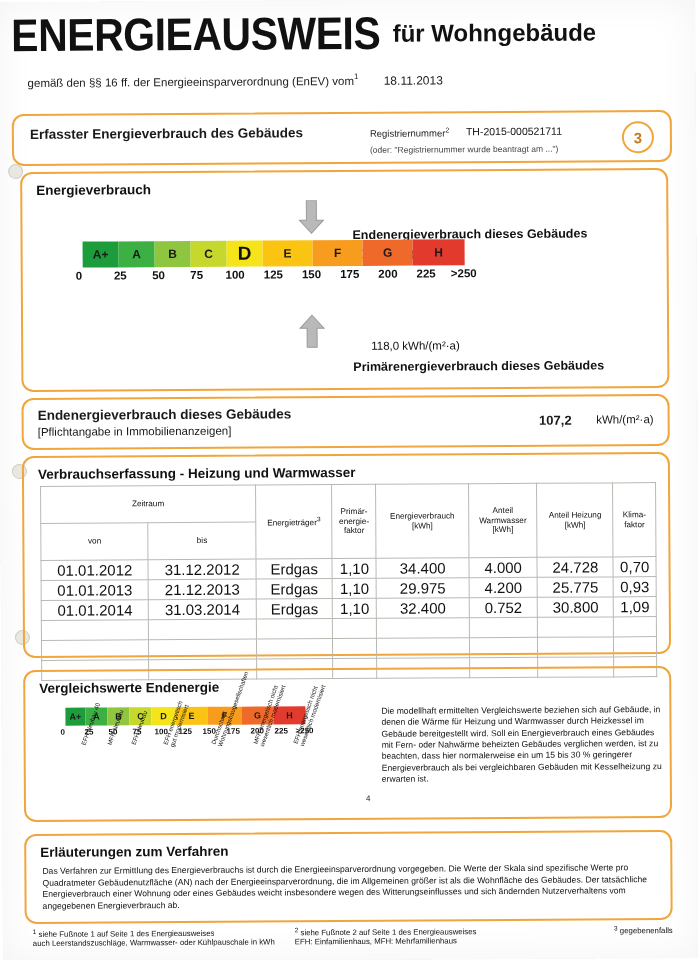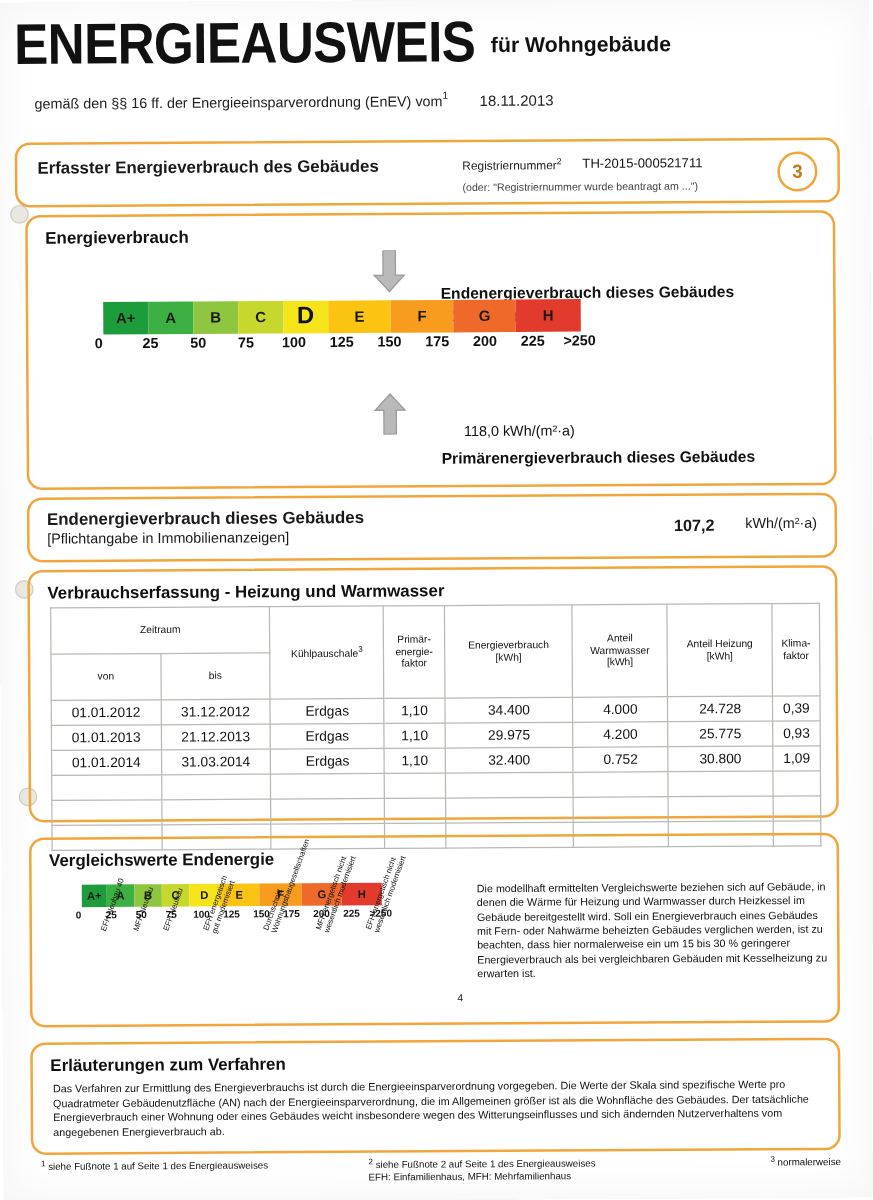--- a/index.html
+++ b/index.html
@@ -28,21 +28,21 @@
   .content{position:absolute;left:0;top:0;width:698px;height:960px;}
 
   
   .title-row{position:absolute;left:14px;top:16px;width:660px;}
   .big-title{
     font-size:41px;font-weight:bold;letter-spacing:-0.5px;
     color:#111;line-height:1;display:inline-block;
     transform:scaleY(1.12);transform-origin:left bottom;
   }
   .title-sub{
-    font-size:17px;font-weight:bold;color:#111;display:inline-block;
+    font-size:24px;font-weight:bold;color:#111;display:inline-block;
     margin-left:8px;vertical-align:8px;
   }
   .law-line{
     position:absolute;left:30px;top:72px;font-size:11.5px;color:#222;
   }
   .law-line .sup{font-size:8px;vertical-align:6px;}
   .law-date{margin-left:22px;font-size:12px;margin-top:36px;}
 
   
   .box{
@@ -101,21 +101,21 @@
   #sec-table .box-hdr{position:absolute;left:14px;top:9px;}
   table.tbl{
     position:absolute;left:16px;top:28px;width:616px;
     border-collapse:collapse;font-size:8.7px;color:#111;
   }
   table.tbl th,table.tbl td{
     border:1px solid #b9b9b4;text-align:center;vertical-align:middle;
     padding:0;height:17px;
   }
   table.tbl th{font-weight:normal;font-size:8.2px;line-height:1.15;height:36px;}
-  table.tbl td{height:19px;font-size:11px;}
+  table.tbl td{height:19px;font-size:15px;}
   table.tbl .sup{font-size:6.5px;vertical-align:4px;}
   .tbl-empty td{height:19px;}
 
   
   #sec-vgl{left:22px;top:668px;width:648px;height:152px;}
   #sec-vgl .box-hdr{position:absolute;left:14px;top:9px;}
   .mini-scale{position:absolute;left:40px;top:36px;width:300px;height:18px;}
   .mini-band{position:absolute;top:0;height:18px;display:flex;align-items:center;justify-content:center;
              font-size:9px;font-weight:bold;color:#1a1a1a;}
   .mini-ticks{position:absolute;left:28px;top:56px;width:322px;height:12px;}
@@ -228,21 +228,21 @@
       <div class="unit">kWh/(m²·a)</div>
     </div>
 
     <div class="box" id="sec-table">
       <div class="box-hdr">Verbrauchserfassung - Heizung und Warmwasser</div>
       <table class="tbl">
         <thead>
           <tr>
             <th colspan="2">Zeitraum</th>
             <th rowspan="2">
-              <span>Kühlpauschale</span><span class="sup">3</span>
+              <span>Energieträger</span><span class="sup">3</span>
             </th>
             <th rowspan="2">Primär-<br>energie-<br>faktor</th>
             <th rowspan="2">Energieverbrauch<br>[kWh]</th>
             <th rowspan="2">Anteil<br>Warmwasser<br>[kWh]</th>
             <th rowspan="2">Anteil Heizung<br>[kWh]</th>
             <th rowspan="2">Klima-<br>faktor</th>
           </tr>
           <tr>
             <th>von</th>
             <th>bis</th>
@@ -250,21 +250,21 @@
         </thead>
         <tbody id="tbl-body">
             <tr>
               <td>01.01.2012</td>
               <td>31.12.2012</td>
               <td>Erdgas</td>
               <td>1,10</td>
               <td>34.400</td>
               <td>4.000</td>
               <td>24.728</td>
-              <td>0,39</td>
+              <td>0,70</td>
             </tr>
             <tr>
               <td>01.01.2013</td>
               <td>21.12.2013</td>
               <td>Erdgas</td>
               <td>1,10</td>
               <td>29.975</td>
               <td>4.200</td>
               <td>25.775</td>
               <td>0,93</td>
@@ -354,21 +354,22 @@
 
     <div class="box" id="sec-erl">
       <div class="box-hdr">Erläuterungen zum Verfahren</div>
       <div class="erl-text">Das Verfahren zur Ermittlung des Energieverbrauchs ist durch die Energieeinsparverordnung vorgegeben. Die Werte der Skala sind spezifische Werte pro Quadratmeter Gebäudenutzfläche (AN) nach der Energieeinsparverordnung, die im Allgemeinen größer ist als die Wohnfläche des Gebäudes. Der tatsächliche Energieverbrauch einer Wohnung oder eines Gebäudes weicht insbesondere wegen des Witterungseinflusses und sich ändernden Nutzerverhaltens vom angegebenen Energieverbrauch ab.</div>
     </div>
 
     <div class="footnotes">
       <div class="fn-row">
         <span class="fn-a"><span class="sup">1</span> <span>siehe Fußnote 1 auf Seite 1 des Energieausweises</span></span>
         <span class="fn-b"><span class="sup">2</span> <span>siehe Fußnote 2 auf Seite 1 des Energieausweises</span></span>
-        <span class="fn-c"><span class="sup">3</span> <span>normalerweise</span></span>
+        <span class="fn-c"><span class="sup">3</span> <span>gegebenenfalls</span></span>
       </div>
       <div class="fn-row">
+        <span class="fn-a">auch Leerstandszuschläge, Warmwasser- oder Kühlpauschale in kWh</span>
         <span class="fn-b">EFH: Einfamilienhaus, MFH: Mehrfamilienhaus</span>
       </div>
     </div>
 
   </div>
 </div>
 
 </body></html>

